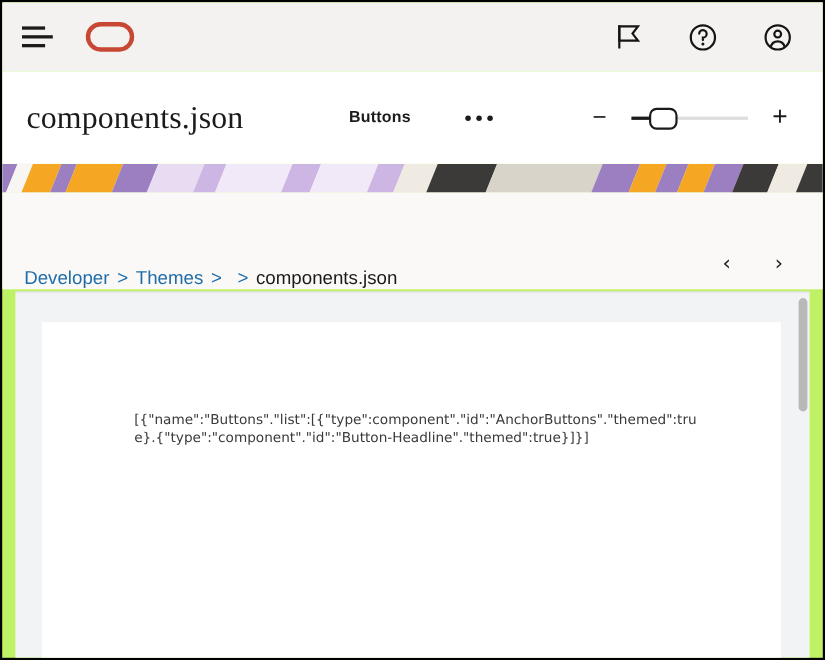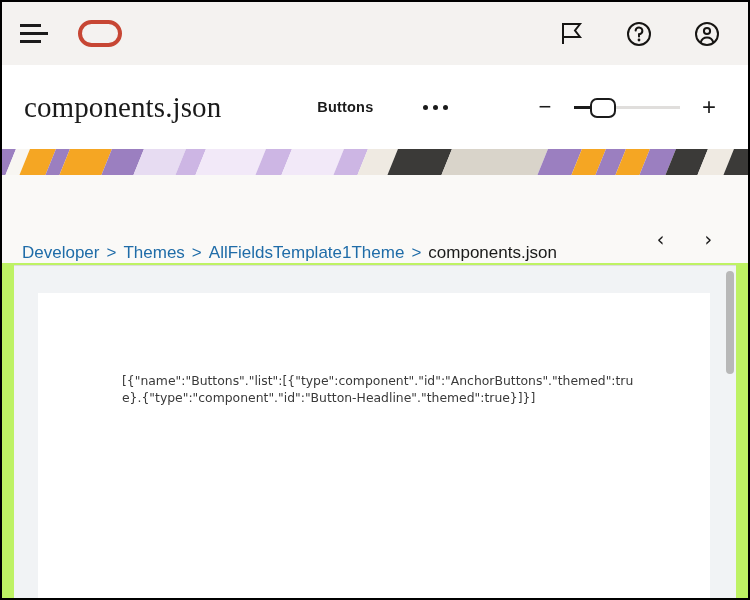--- a/index.html
+++ b/index.html
@@ -367,21 +367,20 @@
 
     </div>
   </div>
 
   <div class="crumbbar">
     <div class="crumbs">
       <span class="crumb-link">Developer</span>
       <span class="crumb-sep">&gt;</span>
       <span class="crumb-link">Themes</span>
       <span class="crumb-sep">&gt;</span>
-      <span class="crumb-link">AllFieldsTemplate1Theme</span>
       <span class="crumb-sep">&gt;</span>
       <span class="crumb-current">components.json</span>
     </div>
     <div class="pager">
       <span class="pager-btn">‹</span>
       <span class="pager-btn">›</span>
     </div>
   </div>
 
   <div class="viewer">

